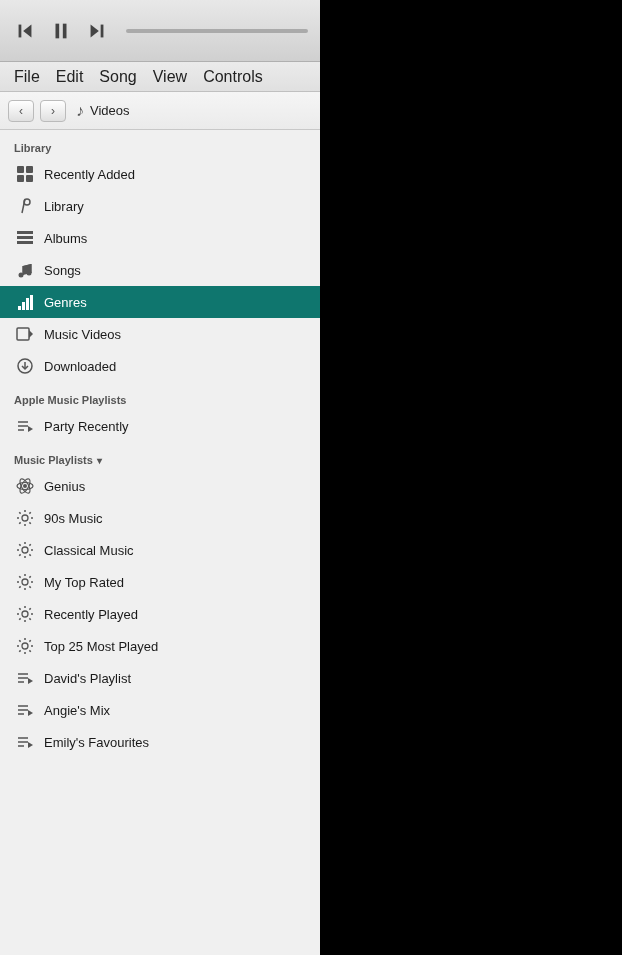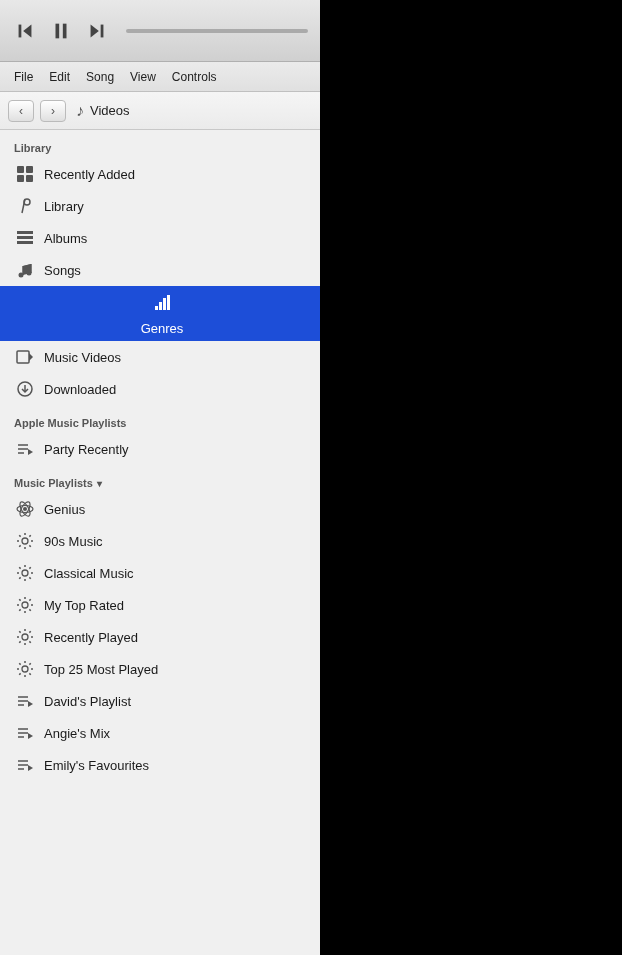--- a/index.html
+++ b/index.html
@@ -60,21 +60,21 @@
       background: linear-gradient(to bottom, #ebebeb, #e0e0e0);
       height: 30px;
       display: flex;
       align-items: center;
       padding: 0 8px;
       gap: 4px;
       border-bottom: 1px solid #c0c0c0;
     }
 
     .menu-item {
-      font-size: 12px;
+      font-size: 16px;
       color: #222;
       padding: 2px 6px;
       cursor: pointer;
       border-radius: 3px;
     }
 
     
     .nav-bar {
       background: linear-gradient(to bottom, #f5f5f5, #ebebeb);
       height: 38px;
@@ -132,23 +132,22 @@
       align-items: center;
       padding: 5px 10px 5px 14px;
       cursor: pointer;
       font-size: 13px;
       color: #1a1a1a;
       gap: 8px;
       border-radius: 0;
     }
 
     .sidebar-item.active {
-      background: #1d4ed8;
+      background: #0f766e;
       color: #fff;
-      flex-direction: column;
     }
 
     .sidebar-item.active .item-icon {
       color: #fff;
     }
 
     .item-icon {
       width: 22px;
       height: 22px;
       display: flex;

